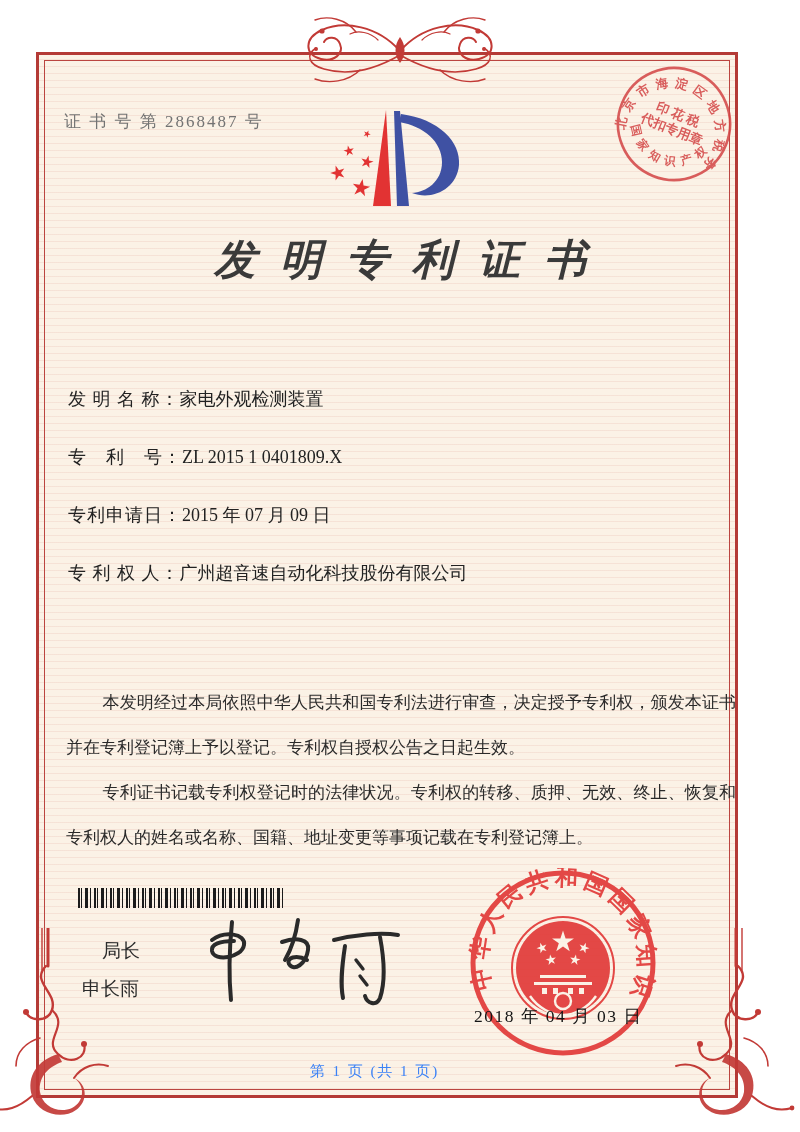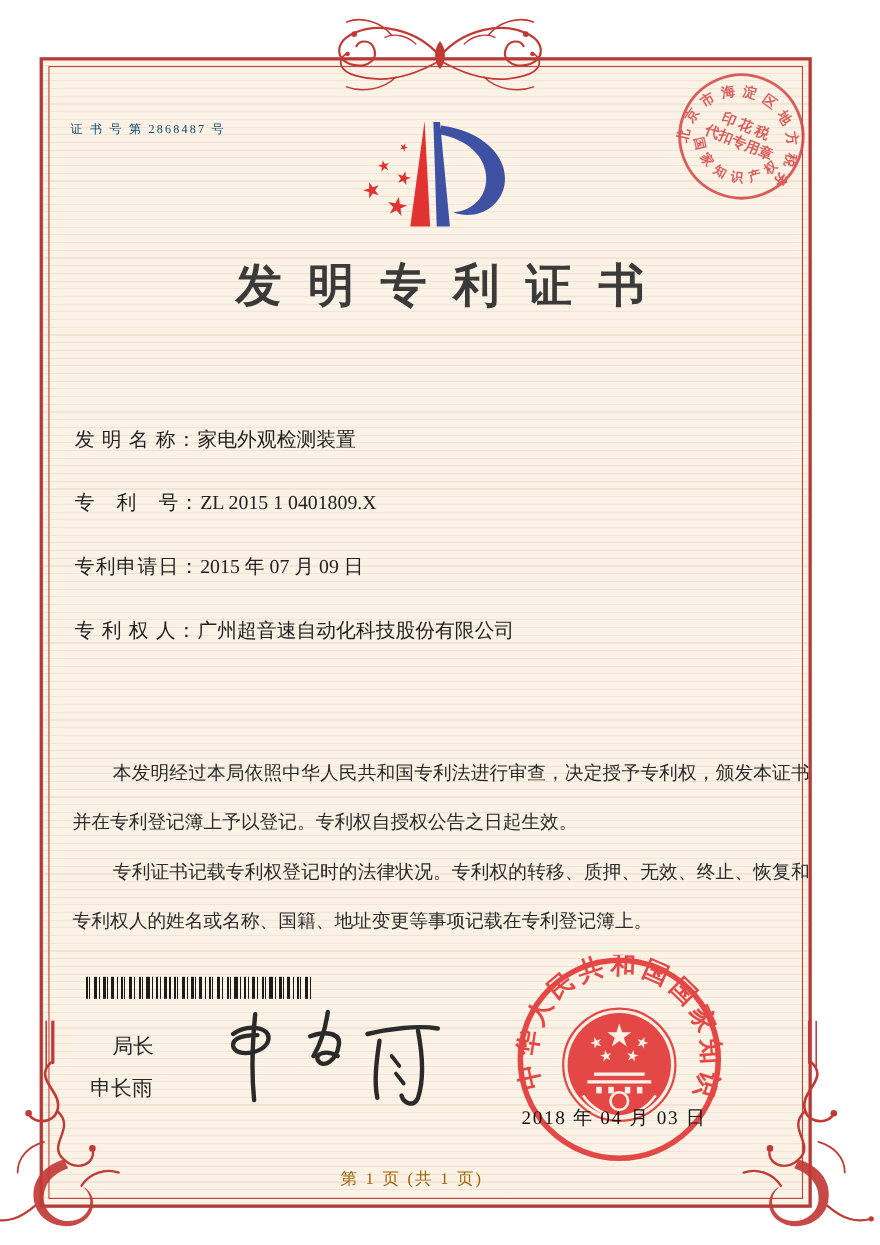--- a/index.html
+++ b/index.html
@@ -24,27 +24,27 @@
   .frame-inner{
     position:absolute;left:44px;top:60px;width:686px;height:1030px;
     border:1px solid #bb4540;box-sizing:border-box;z-index:1;
   }
   .top-ornament{position:absolute;left:258px;top:10px;z-index:2;}
   .flourish{position:absolute;z-index:2;}
   .flourish.br{left:664px;top:928px;}
   .flourish.bl{left:-20px;top:928px;transform:scaleX(-1);}
   .cert-no{
     position:absolute;left:64px;top:110px;z-index:3;
-    font-size:11px;letter-spacing:2px;color:#0c4a6e;
+    font-size:17px;letter-spacing:2px;color:#737373;
   }
   .logo{position:absolute;left:320px;top:96px;z-index:3;}
   .title{
     position:absolute;left:0;top:232px;width:800px;z-index:3;
     text-align:center;font-size:42px;font-weight:600;color:#3a3a3a;
-    letter-spacing:24px;text-indent:24px;
+    letter-spacing:24px;text-indent:24px;font-style:italic;
   }
   .fields{position:absolute;left:68px;top:346px;width:600px;z-index:3;margin-top:44px;}
   .field-row{margin-bottom:39px;font-size:18px;line-height:19px;color:#222;}
   .flabel{letter-spacing:1px;}
   .body-text{
     position:absolute;left:66px;top:680px;width:670px;z-index:3;
     font-size:17px;line-height:45px;text-align:justify;color:#2a2a2a;
   }
   .body-text p{margin:0;text-indent:2.15em;}
   .barcode{
@@ -59,21 +59,21 @@
   .official-name{position:absolute;left:82px;top:976px;font-size:19px;z-index:3;color:#2b2b2b;}
   .signature{position:absolute;left:182px;top:910px;z-index:3;}
   .seal{position:absolute;left:468px;top:868px;z-index:4;}
   .seal-date{
     position:absolute;left:474px;top:1004px;z-index:5;
     font-size:17.5px;letter-spacing:1.5px;color:#151515;
   }
   .tax-stamp{position:absolute;left:612px;top:62px;z-index:4;}
   .footer{
     position:absolute;left:0;top:1062px;width:749px;z-index:3;
-    text-align:center;font-size:15px;color:#a16207;letter-spacing:2px;
+    text-align:center;font-size:15px;color:#3b82f6;letter-spacing:2px;
   }
 </style>
 </head>
 <body>
 
 <svg width="0" height="0" style="position:absolute" aria-hidden="true">
   <defs>
     <path id="star" d="M0,-10 L2.25,-3.09 L9.51,-3.09 L3.63,1.18 L5.88,8.09 L0,3.82 L-5.88,8.09 L-3.63,1.18 L-9.51,-3.09 L-2.25,-3.09 Z"></path>
   </defs>
 </svg>

